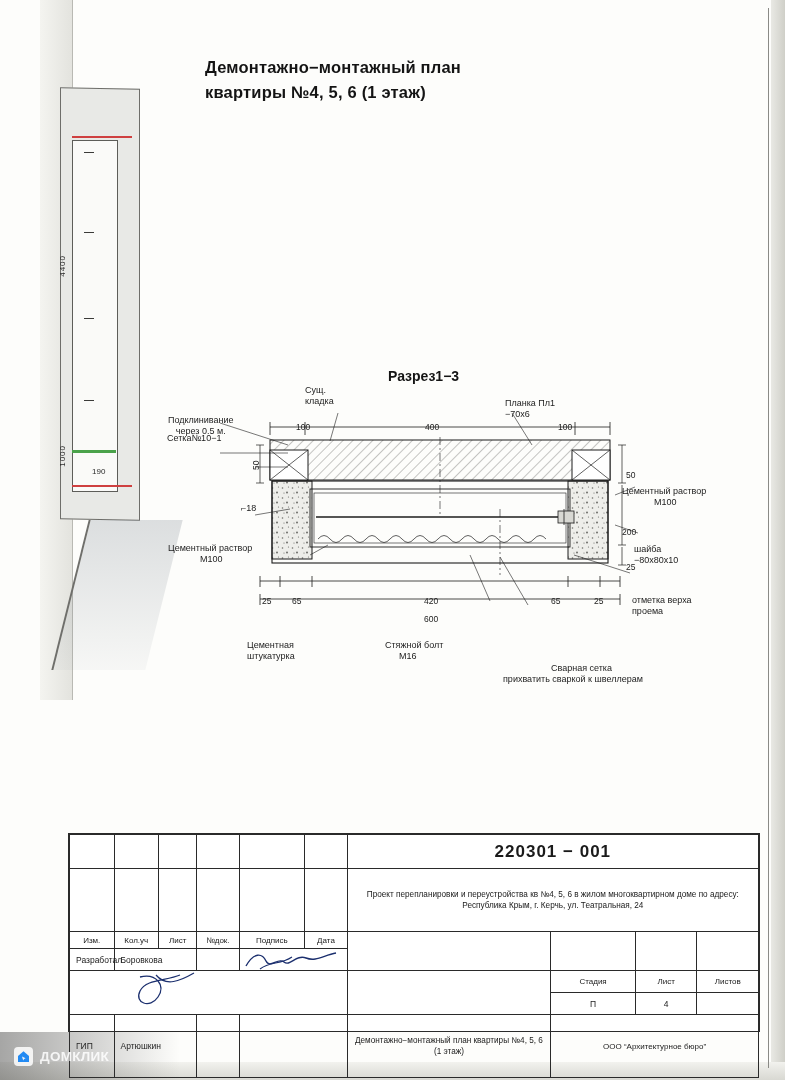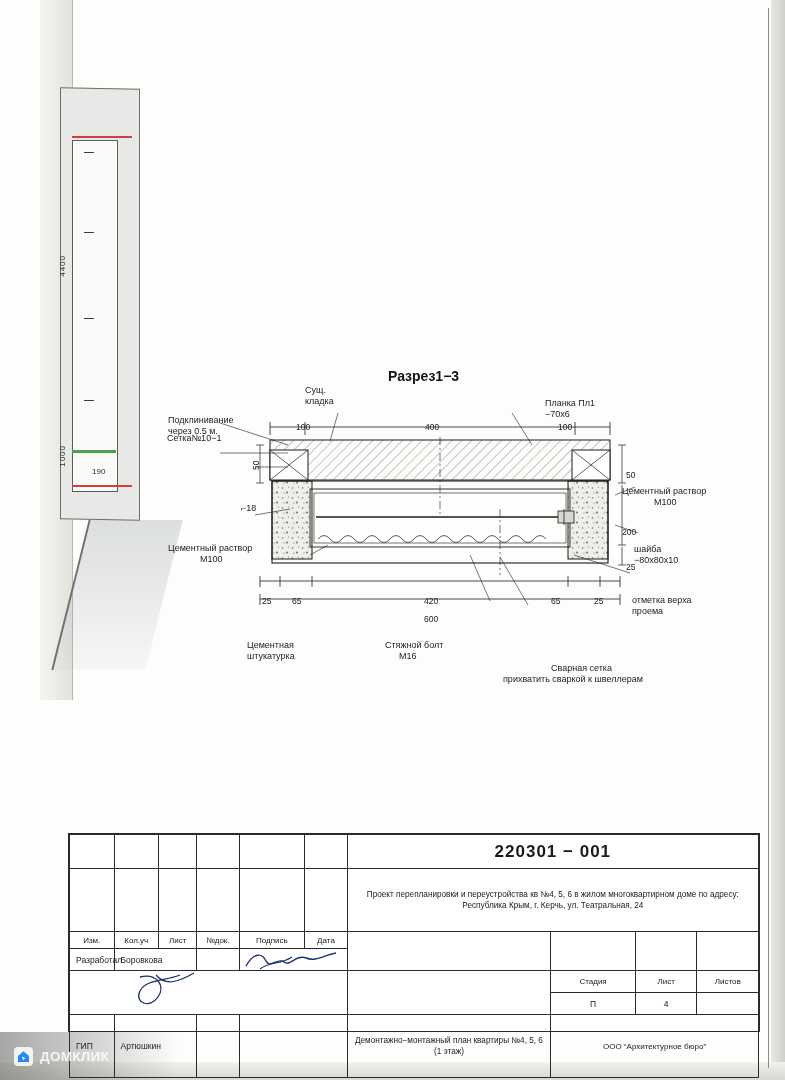--- a/index.html
+++ b/index.html
@@ -65,21 +65,21 @@
     color:#141414;
   }
   #section-title{
     position:absolute; left:388px; top:368px;
     font-size:14px; font-weight:700; color:#141414;
   }
   svg{display:block;}
   
   .lbl{position:absolute; font-size:9px; line-height:1.25; color:#1c1c1c; white-space:nowrap;}
   .lbl.c{}
-  .lbl.r{text-align:left;}
+  .lbl.r{text-align:center;}
   .dim{position:absolute; font-size:8.5px; color:#1c1c1c;}
   
   #stamp{
     position:absolute; left:68px; top:833px; width:690px; height:197px;
     border:1.6px solid #2a2a2a; background:#fff;
     font-size:8.5px;
   }
   #stamp table{border-collapse:collapse;width:100%;height:100%;table-layout:fixed;}
   #stamp td{border:1px solid #2a2a2a; padding:1px 3px; vertical-align:middle; text-align:center;}
   .docnum{font-size:17px;font-weight:700;letter-spacing:1px;}
@@ -128,20 +128,24 @@
     <div class="lp-tick" style="left:84px;top:318px;"></div>
     <div class="lp-tick" style="left:84px;top:400px;"></div>
 
     <div class="lp-diag"></div>
 
     <div class="lp-vdim" style="left:58px;top:255px;">4400</div>
     <div class="lp-vdim" style="left:58px;top:445px;">1000</div>
     <div class="lp-hdim" style="left:92px;top:467px;">190</div>
   </div>
 
+  <div id="main-title">
+    <div>Демонтажно−монтажный план</div>
+    <div>квартиры №4, 5, 6 (1 этаж)</div>
+  </div>
 
   <div id="section-title">Разрез1−3</div>
 
   <svg id="section-svg" style="position:absolute;left:160px;top:405px;" width="540" height="270" viewBox="0 0 540 270">
     <defs>
       <pattern id="hatch" width="7" height="7" patternTransform="rotate(45)" patternUnits="userSpaceOnUse">
         <line x1="0" y1="0" x2="0" y2="7" stroke="#3a3a38" stroke-width="0.6"></line>
       </pattern>
       <pattern id="concrete" width="10" height="10" patternUnits="userSpaceOnUse">
         <rect width="10" height="10" fill="#eeeeea"></rect>
@@ -220,21 +224,21 @@
     <line x1="414" y1="150" x2="470" y2="168" stroke="#1c1c1c" stroke-width="0.6"></line>
     <line x1="310" y1="150" x2="330" y2="196" stroke="#1c1c1c" stroke-width="0.6"></line>
     <line x1="340" y1="152" x2="368" y2="200" stroke="#1c1c1c" stroke-width="0.6"></line>
   </svg>
 
   <div class="lbl" style="left:305px;top:385px;">
     <div>Сущ.</div>
     <div>кладка</div>
   </div>
 
-  <div class="lbl" style="left:505px;top:398px;margin-left:40px;">
+  <div class="lbl" style="left:505px;top:398px;">
     <div>Планка Пл1</div>
     <div>−70х6</div>
   </div>
 
   <div class="lbl r" style="left:168px;top:415px;">
     <div>Подклинивание</div>
     <div>через 0.5 м.</div>
   </div>
 
   <div class="lbl" style="left:167px;top:433px;text-align:right;">Сетка№10−1</div>

